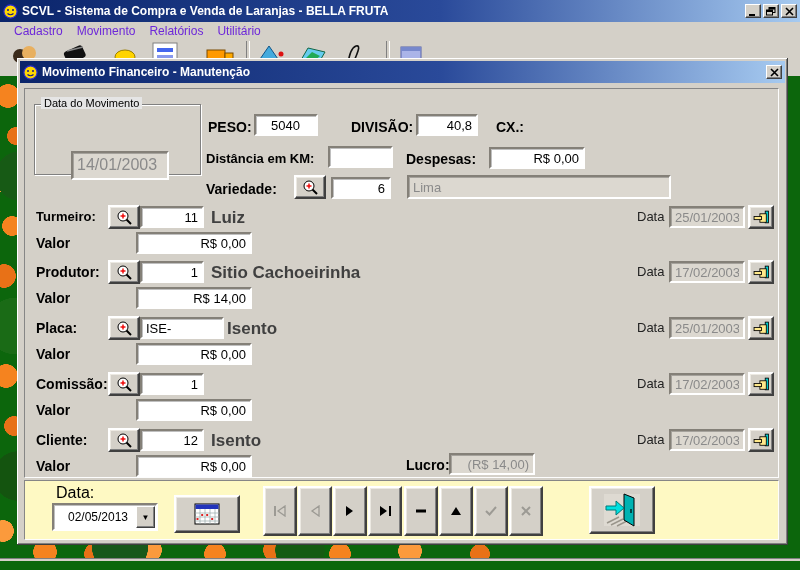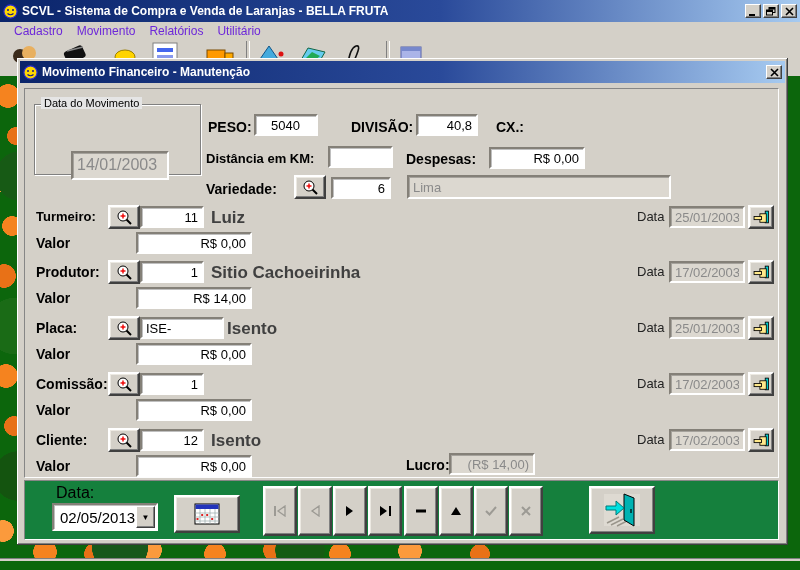--- a/index.html
+++ b/index.html
@@ -55,43 +55,43 @@
   .bottomband{left:0;top:561px;width:800px;height:9px;background:#0b670b;}
   
   .dialog{left:17px;top:58px;width:771px;height:487px;background:#d4d0c8;z-index:10;
     box-shadow:inset -1px -1px #404040,inset 1px 1px #fff,inset -2px -2px #808080,inset 2px 2px #d4d0c8;
     box-sizing:border-box;}
   .dlg-titlebar{left:3px;top:3px;width:765px;height:22px;
     background:linear-gradient(90deg,#0a246a 0%,#2a4a9a 55%,#a6caf0 100%);
     display:flex;align-items:center;padding:0 3px;box-sizing:border-box;}
   .panel{left:7px;top:30px;width:755px;height:390px;background:#d4d0c8;
     border:1px solid;border-color:#868686 #fdfdfd #fdfdfd #868686;box-sizing:border-box;}
-  .footer{left:7px;top:422px;width:755px;height:60px;background:#15803d;
-    border:1px solid;border-color:#868686 #fdfdfd #fdfdfd #868686;box-sizing:border-box;}
+  .footer{left:7px;top:422px;width:755px;height:60px;background:#fef9c3;
+    border:1px solid;border-color:#868686 #fdfdfd #fdfdfd #868686;box-sizing:border-box;text-align:center;}
   
   .lbl{font-size:13px;font-weight:bold;color:#000;white-space:nowrap;}
   .name{font-size:17px;font-weight:bold;color:#404040;white-space:nowrap;}
   .datalbl{font-size:13px;color:#222;}
   .field{height:22px;box-sizing:border-box;font-family:"Liberation Sans",sans-serif;font-size:13px;color:#000;
     background:#fff;border:2px solid;border-color:#848078 #fff #fff #848078;
     box-shadow:inset 1px 1px 0 rgba(0,0,0,0.25);padding:1px 4px;outline:none;}
   .field.num{text-align:right;}
   .field.ctr{text-align:center;}
   .field.disabled{background:#dcd8d0;color:#8a8a8a;}
   .btn3d{background:#d4d0c8;border:2px solid;border-color:#fff #404040 #404040 #fff;
     box-shadow:inset -1px -1px 0 #808080,inset 1px 1px 0 #ece9e2;
     display:flex;align-items:center;justify-content:center;padding:0;cursor:pointer;}
   .mag{width:32px;height:24px;}
   .hand{width:26px;height:24px;}
   .navbtn{width:34px;height:50px;}
   .groupbox{border:1px solid #808080;box-shadow:1px 1px 0 #fff,inset 1px 1px 0 #fff;}
   .legend{position:absolute;top:-8px;left:6px;background:#e5e5e5;font-size:11px;padding:0 3px;color:#000;}
   .combo{width:106px;height:28px;background:#fff;border:2px solid;border-color:#848078 #fff #fff #848078;
     box-shadow:inset 1px 1px 0 rgba(0,0,0,0.25);box-sizing:border-box;display:flex;align-items:center;}
-  .combo-text{flex:1;font-size:15px;padding-left:6px;}
+  .combo-text{flex:1;font-size:12px;padding-left:6px;}
   .combo-arrow{width:17px;height:20px;margin-right:1px;background:#d4d0c8;border:1px solid;border-color:#fff #404040 #404040 #fff;
     box-shadow:inset -1px -1px 0 #808080;display:flex;align-items:center;justify-content:center;font-size:8px;color:#000;}
 </style>
 </head>
 <body>
 
 <div class="abs titlebar">
   <span style="display:inline-flex">
     <svg width="15" height="15" viewBox="0 0 15 15">
         <circle cx="7.5" cy="7.5" r="6.6" fill="#ffd800" stroke="#2a2ad0" stroke-width="1.2"></circle>

